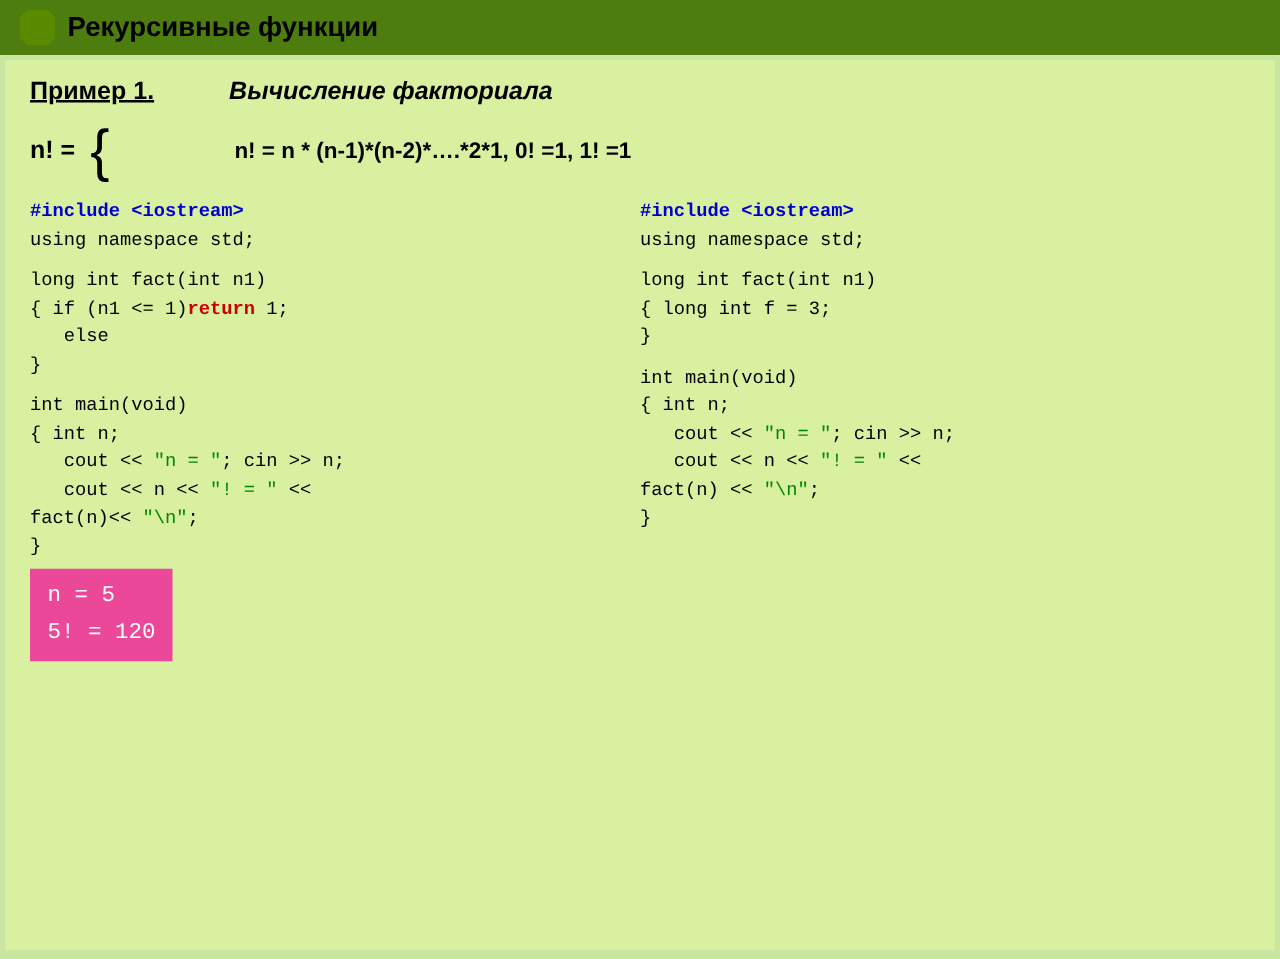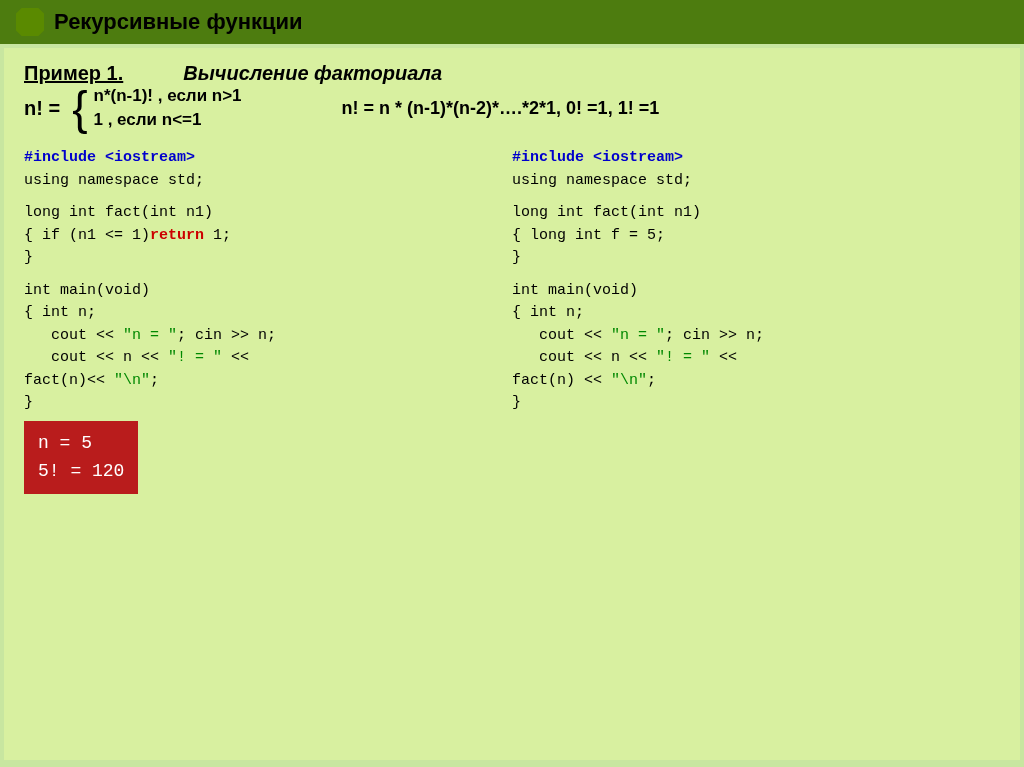--- a/index.html
+++ b/index.html
@@ -32,21 +32,21 @@
     .main-content {
       background: #d8f0a0;
       margin: 4px;
       padding: 14px 20px;
       height: calc(767px - 55px);
     }
     .example-header {
       display: flex;
       align-items: baseline;
       gap: 60px;
-      margin-bottom: 0;
+      margin-bottom: 12px;
     }
     .example-title {
       font-family: Arial, sans-serif;
       font-size: 20px;
       font-weight: bold;
       text-decoration: underline;
       color: #000;
     }
     .example-subtitle {
       font-family: Arial, sans-serif;
@@ -110,21 +110,21 @@
       flex: 1;
       font-family: 'Courier New', Courier, monospace;
       font-size: 15px;
       line-height: 1.5;
       color: #000;
     }
     .code-line {
       white-space: pre;
     }
     .terminal-box {
-      background: #b91c1c;
+      background: #ec4899;
       color: #ffffff;
       font-family: 'Courier New', Courier, monospace;
       font-size: 18px;
       padding: 8px 14px;
       display: inline-block;
       margin-top: 6px;
       line-height: 1.6;
     }
     .blank-line {
       height: 10px;
@@ -142,56 +142,53 @@
   <div class="example-header">
     <span class="example-title">Пример 1.</span>
     <span class="example-subtitle">Вычисление факториала</span>
   </div>
 
   <div class="formula-section">
     <div class="formula-left">
       <span class="formula-n">n!  =</span>
       <div class="brace-container">
         <span class="big-brace">{</span>
-        <div class="formula-cases">
-          <span class="formula-case">n*(n-1)! , если n&gt;1</span>
-          <span class="formula-case">1 , если n&lt;=1</span>
-        </div>
       </div>
     </div>
     <div class="formula-right">n! = n * (n-1)*(n-2)*….*2*1,  0! =1, 1! =1</div>
   </div>
 
   <div class="code-section">
     <div class="code-column">
       <div class="code-line" style="color:#0000cc; font-weight:bold;">#include &lt;iostream&gt;</div>
       <div class="code-line">using namespace std;</div>
       <div class="blank-line"></div>
       <div class="code-line">long int fact(int n1)</div>
       <div class="code-line">{ if (n1 &lt;= 1)<span style="color:#cc0000; font-weight:bold;">return</span> 1;</div>
+      <div class="code-line">   else</div>
       <div class="code-line">}</div>
       <div class="blank-line"></div>
       <div class="code-line">int main(void)</div>
       <div class="code-line">{ int n;</div>
       <div class="code-line">   cout &lt;&lt; <span style="color:#008800;">"n = "</span>; cin &gt;&gt; n;</div>
       <div class="code-line">   cout &lt;&lt; n &lt;&lt; <span style="color:#008800;">"! = "</span> &lt;&lt;</div>
       <div class="code-line">fact(n)&lt;&lt; <span style="color:#008800;">"\n"</span>;</div>
       <div class="code-line">}</div>
       <div class="terminal-box">
         <div>n = 5</div>
         <div>5! = 120</div>
       </div>
     </div>
 
     <div class="code-column">
       <div class="code-line" style="color:#0000cc; font-weight:bold;">#include &lt;iostream&gt;</div>
       <div class="code-line">using namespace std;</div>
       <div class="blank-line"></div>
       <div class="code-line">long int fact(int n1)</div>
-      <div class="code-line">{ long int f = 5;</div>
+      <div class="code-line">{ long int f = 3;</div>
       <div class="code-line">}</div>
       <div class="blank-line"></div>
       <div class="code-line">int main(void)</div>
       <div class="code-line">{ int n;</div>
       <div class="code-line">   cout &lt;&lt; <span style="color:#008800;">"n = "</span>; cin &gt;&gt; n;</div>
       <div class="code-line">   cout &lt;&lt; n &lt;&lt; <span style="color:#008800;">"! = "</span> &lt;&lt;</div>
       <div class="code-line">fact(n) &lt;&lt; <span style="color:#008800;">"\n"</span>;</div>
       <div class="code-line">}</div>
     </div>
   </div>

